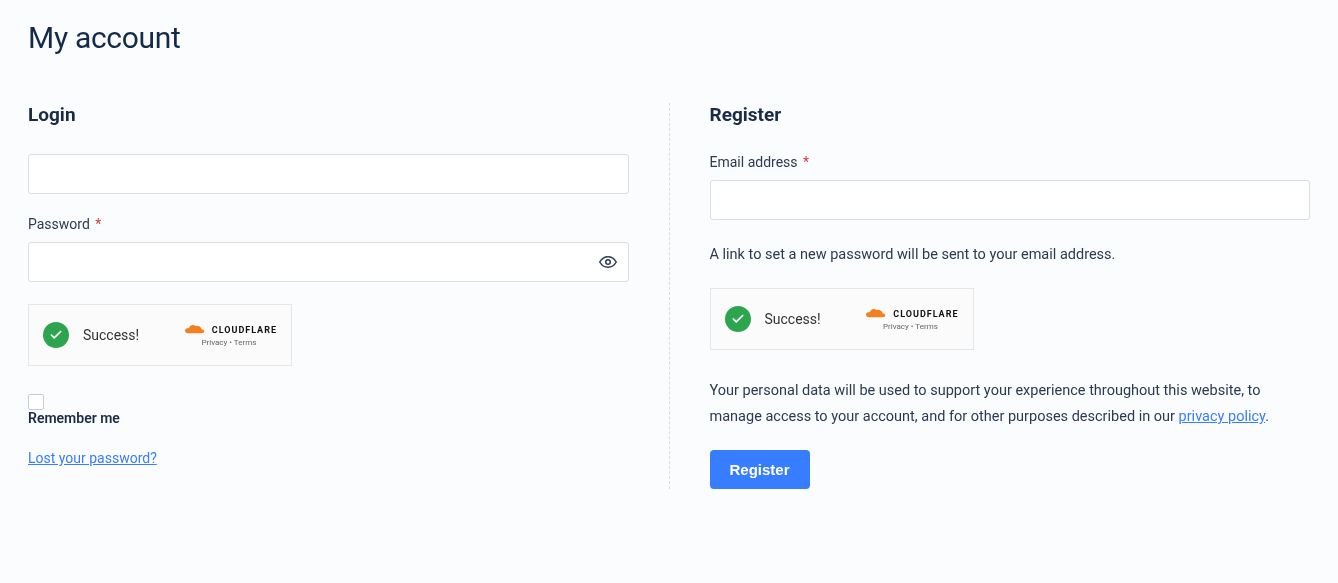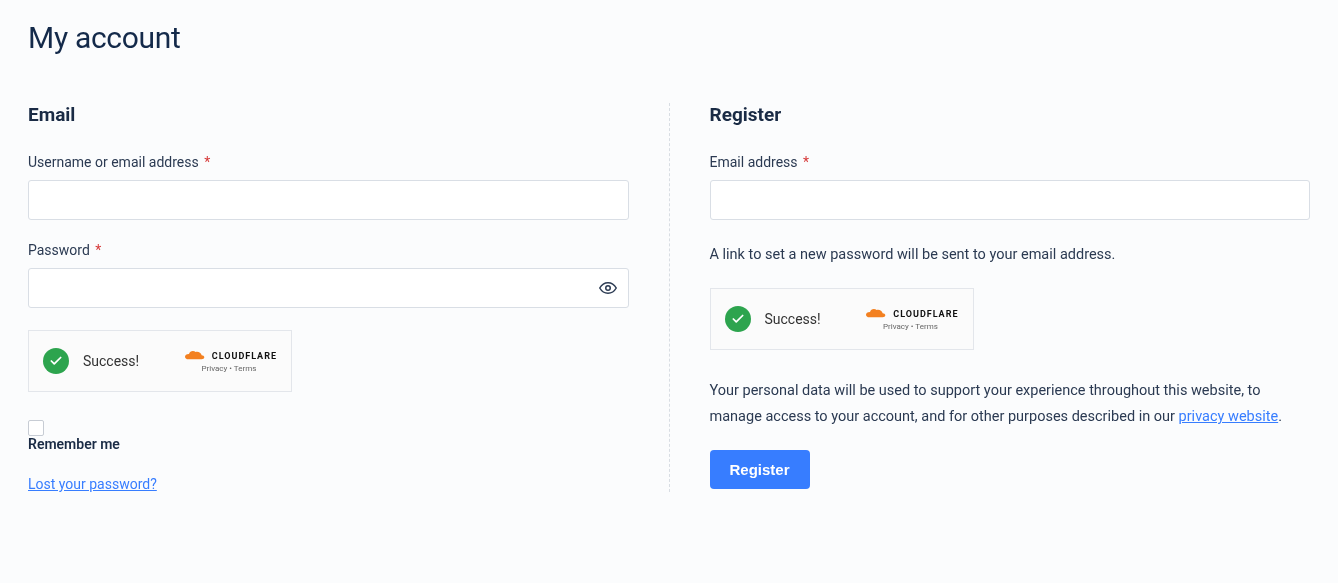--- a/index.html
+++ b/index.html
@@ -168,27 +168,23 @@
   .col.register .turnstile { margin-top: 4px; margin-bottom: 28px;}
 </style>
 </head>
 <body>
 
 <h1 class="page-title">My account</h1>
 
 <div class="columns">
 
   <div class="col login">
-    <h2 class="section-title">Email</h2>
+    <h2 class="section-title">Login</h2>
 
     <div class="field">
-      <label>
-        <span>Username or email address</span>
-        <span class="req">*</span>
-      </label>
       <div class="input-wrap">
         <input type="text" class="text-input" style="">
       </div>
     </div>
 
     <div class="field">
       <label>
         <span>Password</span>
         <span class="req">*</span>
       </label>
@@ -257,19 +253,19 @@
           <svg viewBox="0 0 40 18">
               <path fill="currentColor" d="M30 14c2 0 4-1 4-3s-2-3-4-3c-1-4-5-6-9-5-3-3-9-2-10 3-4 0-6 2-6 4s2 4 5 4h20z"></path>
             </svg>
           <span class="cf-text">CLOUDFLARE</span>
         </div>
         <span class="legal">Privacy  •  Terms</span>
       </div>
     </div>
 
     <p class="info-text">
-      <span>Your personal data will be used to support your experience throughout this website, to manage access to your account, and for other purposes described in our </span><a href="#">privacy website</a><span>.</span>
+      <span>Your personal data will be used to support your experience throughout this website, to manage access to your account, and for other purposes described in our </span><a href="#">privacy policy</a><span>.</span>
     </p>
 
     <button class="btn">Register</button>
   </div>
 
 </div>
 
 </body></html>

